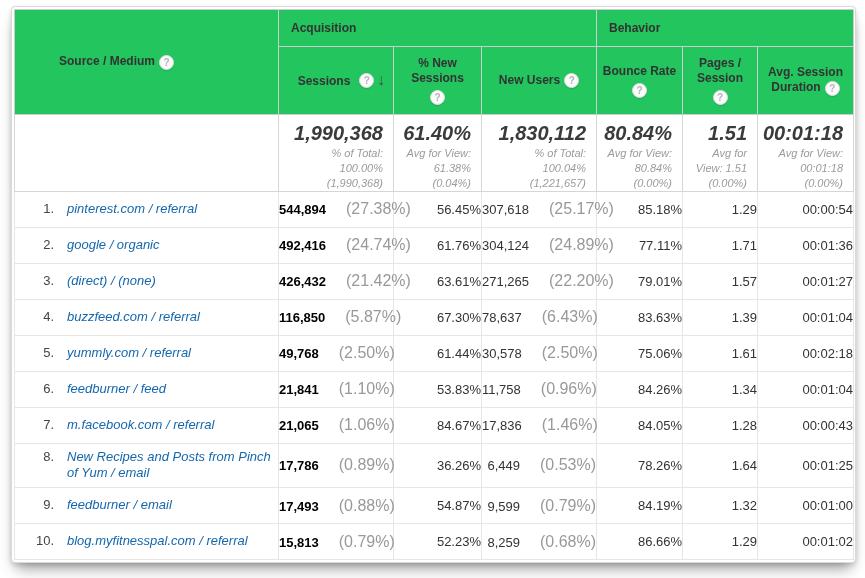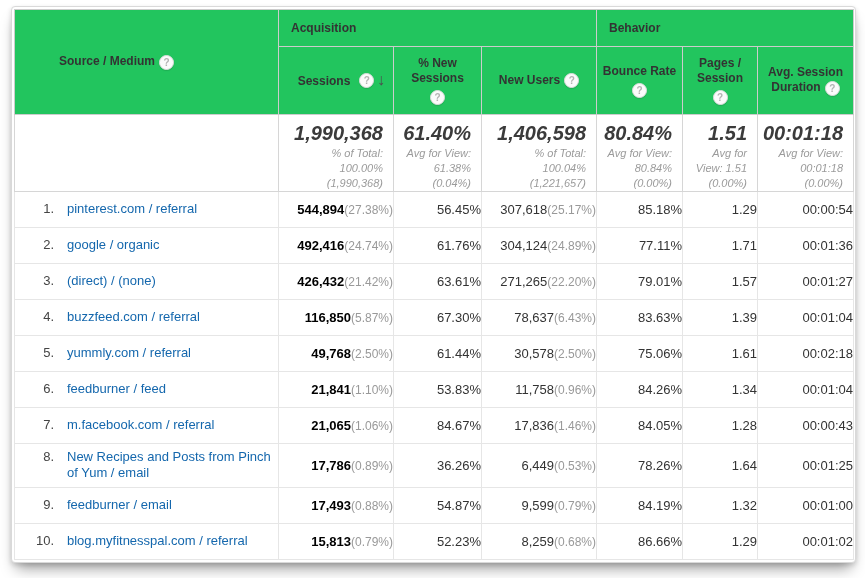--- a/index.html
+++ b/index.html
@@ -95,29 +95,29 @@
     border: 1px solid #e6e6e6;
     font-size: 13px;
     color: #333;
     vertical-align: middle;
     background: #ffffff;
     padding: 5px 0;
   }
   td.td-source { padding: 5px 6px 5px 0; }
   .srcflex { display: flex; align-items: baseline; }
   .rank { flex: 0 0 52px; text-align: right; padding-right: 13px; color: #444; }
-  .src-link { color: #1467ad; text-decoration: none; line-height: 1.3; cursor: pointer; }
+  .src-link { color: #1467ad; text-decoration: none; line-height: 1.3; cursor: pointer; font-style: italic; }
   td.td-sessions {
     background: #f2f2f2;
     text-align: right;
     padding-right: 10px;
     white-space: nowrap;
   }
   .val-bold { font-weight: bold; color: #000000; }
-  .pct { font-size: 12px; color: #999; margin-left: 0; }
+  .pct { font-size: 16px; color: #999; margin-left: 20px; }
   td.td-newusers { text-align: right; padding-right: 14px; white-space: nowrap; }
   td.td-num { text-align: right; }
   td.pad-ns { padding-right: 12px; }
   td.pad-br { padding-right: 12px; }
   td.pad-ps { padding-right: 16px; }
   td.pad-du { padding-right: 13px; }
 </style>
 </head>
 <body>
 
@@ -177,21 +177,21 @@
 100.00%
 (1,990,368)</div>
       </td>
       <td>
         <div class="sum-val">61.40%</div>
         <div class="sum-sub">Avg for View:
 61.38%
 (0.04%)</div>
       </td>
       <td>
-        <div class="sum-val">1,406,598</div>
+        <div class="sum-val">1,830,112</div>
         <div class="sum-sub">% of Total:
 100.04%
 (1,221,657)</div>
       </td>
       <td>
         <div class="sum-val">80.84%</div>
         <div class="sum-sub">Avg for View:
 80.84%
 (0.00%)</div>
       </td>

